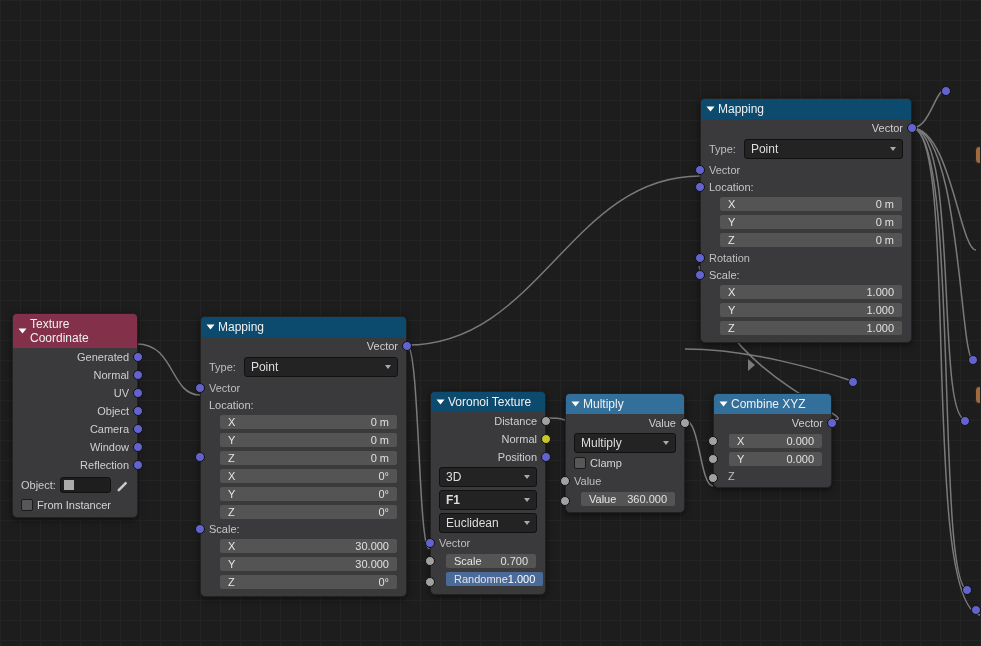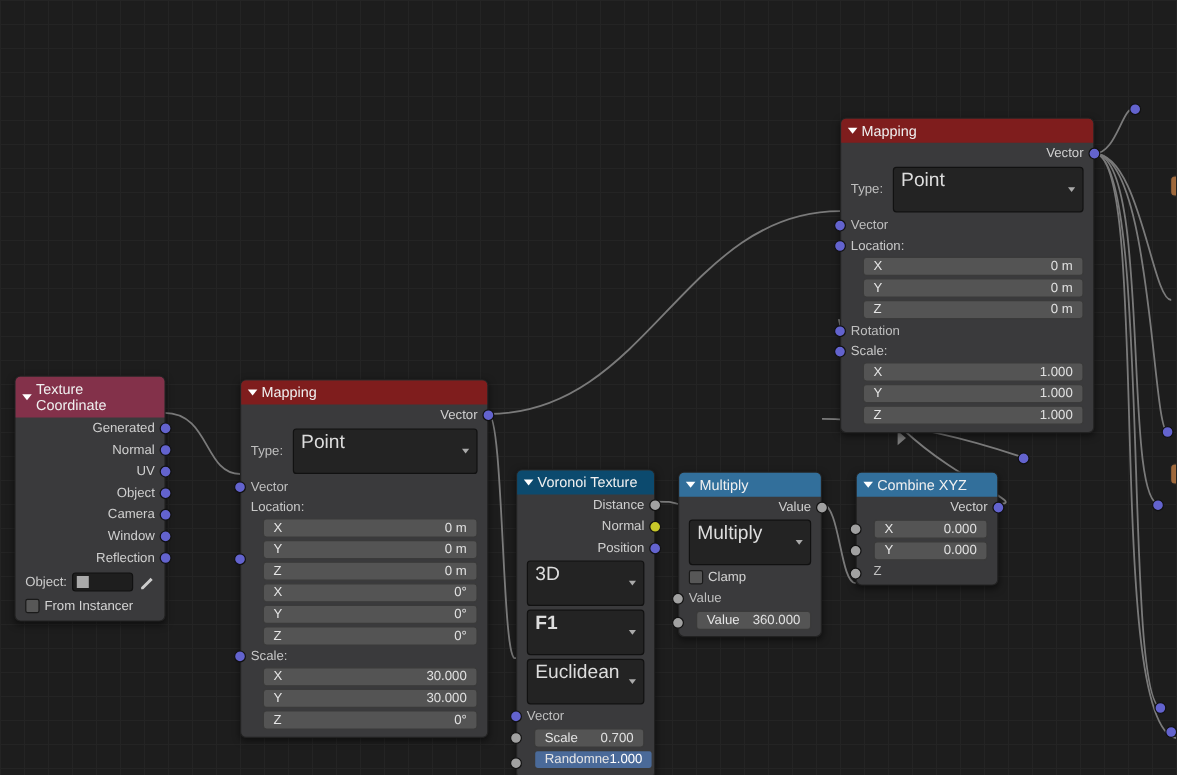--- a/index.html
+++ b/index.html
@@ -11,36 +11,36 @@
       linear-gradient(90deg, #242424 1px, transparent 1px);
     background-size: 20px 20px;
     position: relative; overflow: hidden;
     color: #d4d4d4; font-size: 11px;
   }
   svg.wires { position: absolute; inset: 0; width: 981px; height: 646px; pointer-events: none; }
 
   .node { position: absolute; background: #3a3a3c; border: 1px solid #222; border-radius: 5px; box-shadow: 0 2px 6px rgba(0,0,0,.5); }
   .node-header { display: flex; align-items: center; gap: 5px; padding: 3px 7px; border-radius: 4px 4px 0 0; color: #f0f0f0; font-size: 12px; }
   .hdr-red    { background: #83314a; }
-  .hdr-purple { background: #7f1d1d; text-align: right; }
+  .hdr-purple { background: #0c4a6e; text-align: right; }
   .hdr-orange { background: #0c4a6e; }
   .hdr-blue   { background: #326f9b; }
   .tri { width:0; height:0; border-top:4px solid transparent; border-bottom:4px solid transparent; border-left:5px solid #fff; transform: rotate(90deg); flex: 0 0 auto; }
   .node-body { padding: 0; display: flex; flex-direction: column; gap: 0; }
 
   .row { display: flex; align-items: center; justify-content: space-between; padding: 2px 8px; min-height: 18px; position: relative; }
   .row.outrow { justify-content: flex-end; }
   .row .lbl { color: #cfcfcf; }
   .row .lbl-left { color: #bfbfbf; }
   .section { padding: 2px 8px; color: #c8c8c8; }
 
   .dropdown {
     flex: 1; background: #232323; color: #ddd;
     border: 1px solid #111; border-radius: 3px;
-    padding: 2px 18px 16px 6px; font-size: 16px;
+    padding: 2px 18px 2px 6px; font-size: 12px;
     position: relative;
   }
   .dropdown::after { content:""; position:absolute; right:6px; top:50%; width:0;height:0; border-left:3px solid transparent;border-right:3px solid transparent;border-top:4px solid #aaa; transform:translateY(-50%); }
   .numfield {
     display:flex; justify-content: space-between; align-items:center;
     background:#545454; border:1px solid #3a3a3a; border-radius:3px;
     padding:1px 8px; font-size:11px; color:#e0e0e0;
   }
   .numfield.sel { background:#4a6a99; color:#fff; }
   .numfield .k { color:#e5e5e5; }

